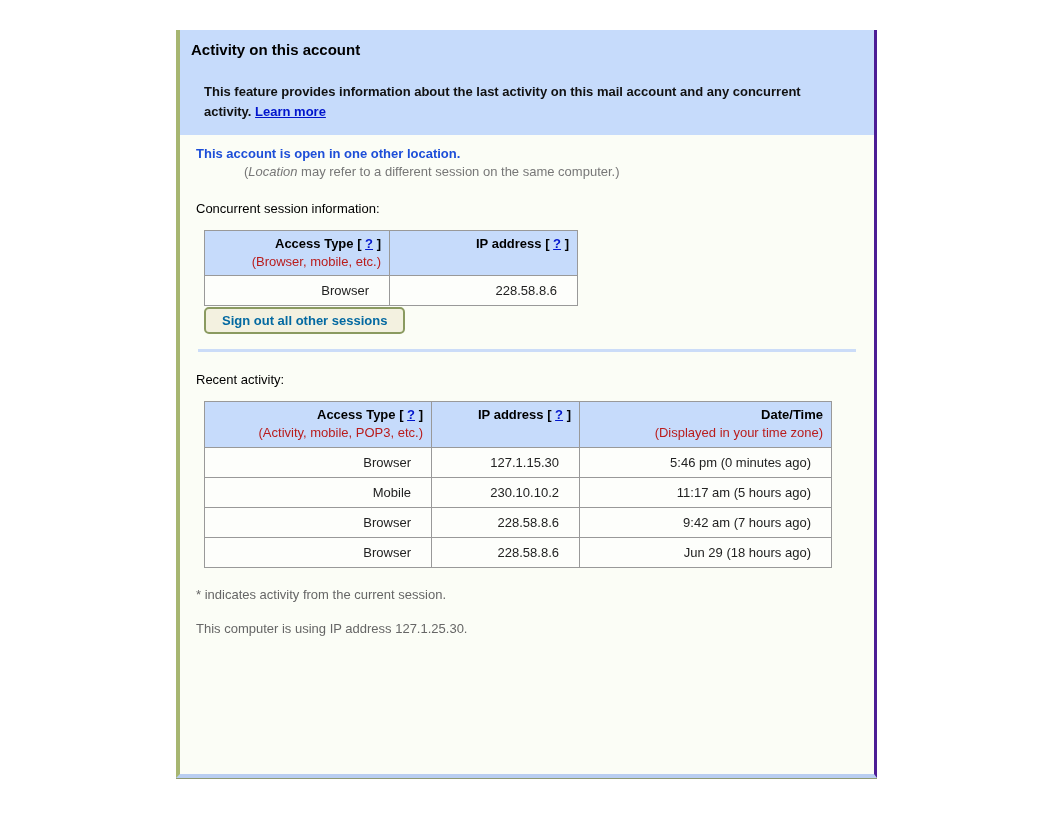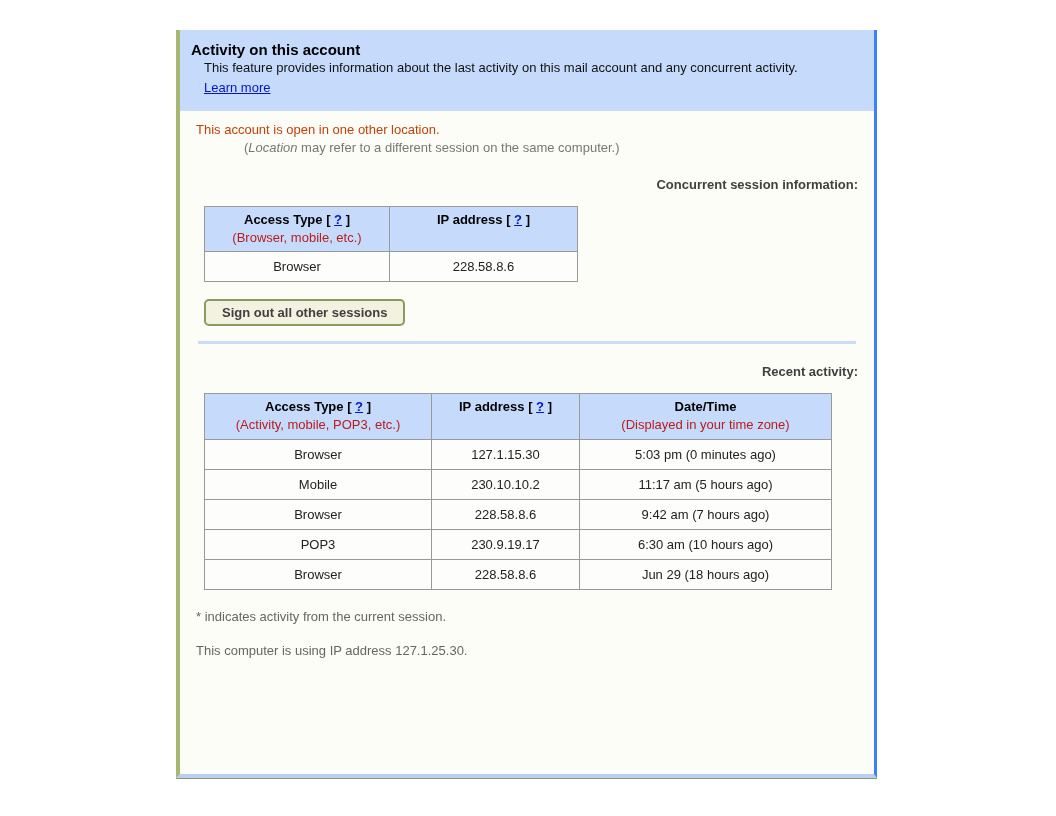--- a/index.html
+++ b/index.html
@@ -10,85 +10,85 @@
     font-family: "Liberation Sans", sans-serif;
     font-size: 13px;
     color: #222;
   }
   .panel {
     position: absolute;
     left: 176px; top: 30px;
     width: 701px; height: 748px;
     background: #fbfdf6;
     border-left: 4px solid #a7b671;
-    border-right: 3px solid #3b82f6;
+    border-right: 3px solid #4c1d95;
     border-bottom: 4px solid #b9cef1;
     box-shadow: 0 1px 0 #8f9a74;
   }
   .panel-header {
     background: #c6dbfb;
     padding: 11px 14px 14px 11px;
   }
   .panel-title {
     font-size: 15px;
     font-weight: bold;
     color: #000;
   }
   .panel-desc {
-    margin: 0 0 0 13px;
+    margin: 24px 0 0 13px;
     max-width: 612px;
     line-height: 1.5;
     color: #111;
+    font-weight: bold;
   }
   a { color: #0014cc; text-decoration: underline; cursor: pointer; }
   .content { padding: 10px 16px 0 16px; }
-  .status-line1 { font-weight: normal; color: #c2410c; line-height: 1.4; }
+  .status-line1 { font-weight: bold; color: #1d4ed8; line-height: 1.4; }
   .status-line2 { color: #777; line-height: 1.4; margin-left: 48px; }
   .section-heading {
-    font-weight: bold;
-    color: #404040;
+    font-weight: normal;
+    color: #000000;
     margin: 20px 0 0 0;
-    text-align: right;
   }
   table {
     border-collapse: collapse;
     margin: 14px 0 0 8px;
     background: #fdfefb;
   }
   th, td {
     border: 1px solid #999999;
-    text-align: center;
+    text-align: right;
     vertical-align: top;
   }
   th {
     background: #c6dbfb;
     padding: 4px 8px 5px 8px;
     font-weight: normal;
     line-height: 1.35;
   }
   td {
-    padding: 7px 12px;
+    padding: 7px 20px;
     color: #222;
   }
   table { border: 1px solid #808080; }
   .th-label { font-weight: bold; color: #000; }
   .th-bracket { font-weight: bold; color: #000; }
   .help-link { font-weight: bold; }
   .th-sub { font-weight: normal; color: #b91c1c; }
   .gbutton {
     display: inline-block;
-    margin: 17px 0 0 8px;
+    margin: 1px 0 0 8px;
     background: #f3f1e0;
     border: 2px solid #8a9a60;
     border-radius: 5px;
     padding: 4px 16px;
     font-family: "Liberation Sans", sans-serif;
     font-size: 13px;
     font-weight: bold;
-    color: #404040;
+    color: #0369a1;
     cursor: pointer;
   }
   .divider {
     border: none;
     border-top: 3px solid #cbdcf8;
     margin: 15px 2px 0 2px;
   }
   .footnote { color: #666; margin: 18px 0 0 0; line-height: 1.4; }
   .footnote2 { color: #666; margin: 16px 0 8px 0; line-height: 1.4; }
   
@@ -165,38 +165,33 @@
           <th>
             <span class="th-label">Date/Time</span>
             <div class="th-sub">(Displayed in your time zone)</div>
           </th>
         </tr>
       </thead>
       <tbody>
           <tr>
             <td>Browser</td>
             <td>127.1.15.30</td>
-            <td>5:03 pm (0 minutes ago)</td>
+            <td>5:46 pm (0 minutes ago)</td>
           </tr>
           <tr>
             <td>Mobile</td>
             <td>230.10.10.2</td>
             <td>11:17 am (5 hours ago)</td>
           </tr>
           <tr>
             <td>Browser</td>
             <td>228.58.8.6</td>
             <td>9:42 am (7 hours ago)</td>
           </tr>
           <tr>
-            <td>POP3</td>
-            <td>230.9.19.17</td>
-            <td>6:30 am (10 hours ago)</td>
-          </tr>
-          <tr>
             <td>Browser</td>
             <td>228.58.8.6</td>
             <td>Jun 29 (18 hours ago)</td>
           </tr>
         </tbody>
     </table>
 
     <div class="footnote">* indicates activity from the current session.</div>
     <div class="footnote2">This computer is using IP address 127.1.25.30.</div>
 

